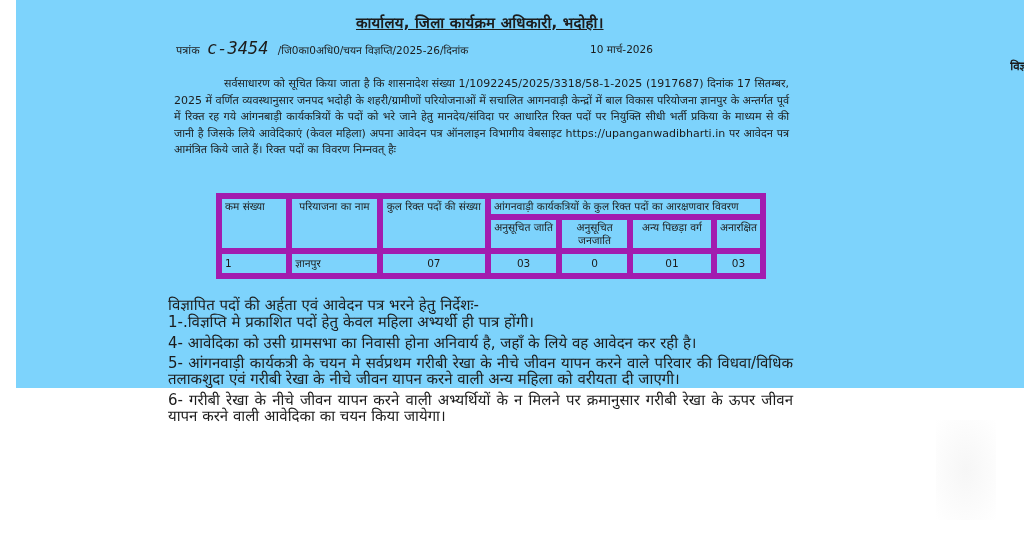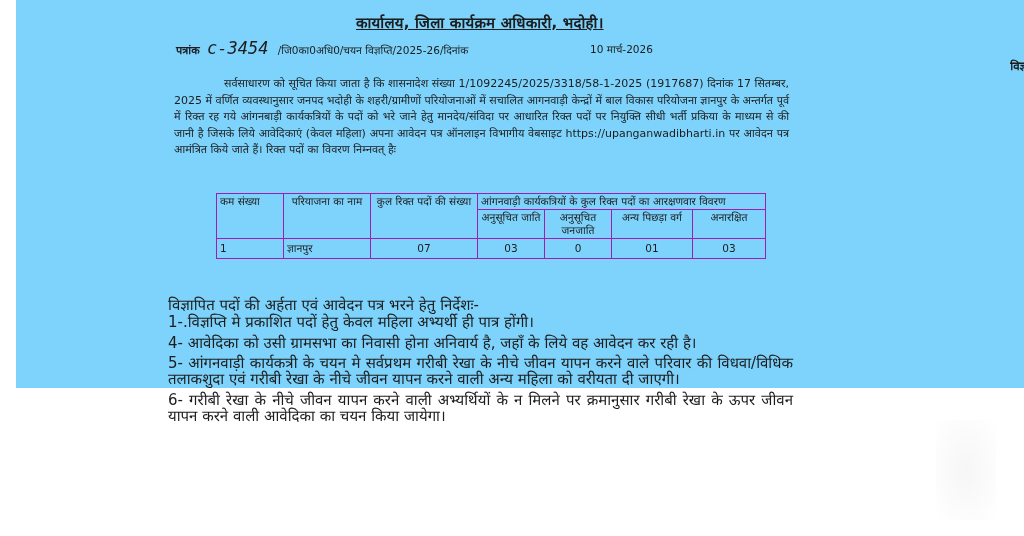--- a/index.html
+++ b/index.html
@@ -7,34 +7,34 @@
       width: 1024px; height: 536px; overflow: hidden;
       background: #ffffff; position: relative;
       font-family: "DejaVu Sans", sans-serif; color: #1c1c1c;
     }
     .page { position: absolute; left: 16px; top: 0; width: 1024px; height: 388px; background: #7dd3fc; }
     .title {
       position: absolute; left: 340px; top: 12px; width: 340px; text-align: left;
       font-size: 15px; font-weight: bold; text-decoration: underline; letter-spacing: 0.2px;
     }
     .refline { position: absolute; left: 160px; top: 38px; width: 500px; font-size: 10.5px; white-space: nowrap; }
-    .ref-label { font-size: 11px; font-weight: bold; }
+    .ref-label { font-size: 11px; }
     .ref-num { font-family: "DejaVu Sans Mono", monospace; font-size: 17px; margin: 0 4px 4px 4px; font-style: italic; }
     .ref-rest { margin-left: 2px; }
     .ref-date { position: absolute; left: 414px; top: 4px; }
     .subhead { position: absolute; left: 0; top: 58px; width: 1024px; text-align: right; font-size: 11.5px; font-weight: bold; }
     .subhead span { margin-left: -24px; }
     .para { position: absolute; left: 158px; top: 76px; width: 615px; font-size: 11px; line-height: 16.5px; text-align: justify; }
     .para .indent { display: inline-block; width: 50px; }
     .doc-table {
       position: absolute; left: 200px; top: 193px; width: 550px;
       border-collapse: collapse; font-size: 10.5px; line-height: 13px;
     }
     .doc-table td, .doc-table th {
-      border: 1px solid #a21caf; font-weight: normal; vertical-align: top; padding: 1px 3px; text-align: center;
+      border: 6px solid #a21caf; font-weight: normal; vertical-align: top; padding: 1px 3px; text-align: center;
     }
     .doc-table .left { text-align: left; }
     .doc-table tr.data td { vertical-align: middle; height: 17px; }
     .instructions { position: absolute; left: 152px; top: 297px; width: 625px; font-size: 15px; line-height: 16px; text-align: justify; }
     .instructions p { margin: 0 0 4.5px 0; }
     .instructions .heading { margin-bottom: 1px; }
     .blotch { position: absolute; left: 920px; top: 420px; width: 60px; height: 100px; background: radial-gradient(ellipse, rgba(240,240,240,0.6), rgba(255,255,255,0)); }
   </style>
 </head>
 <body>

